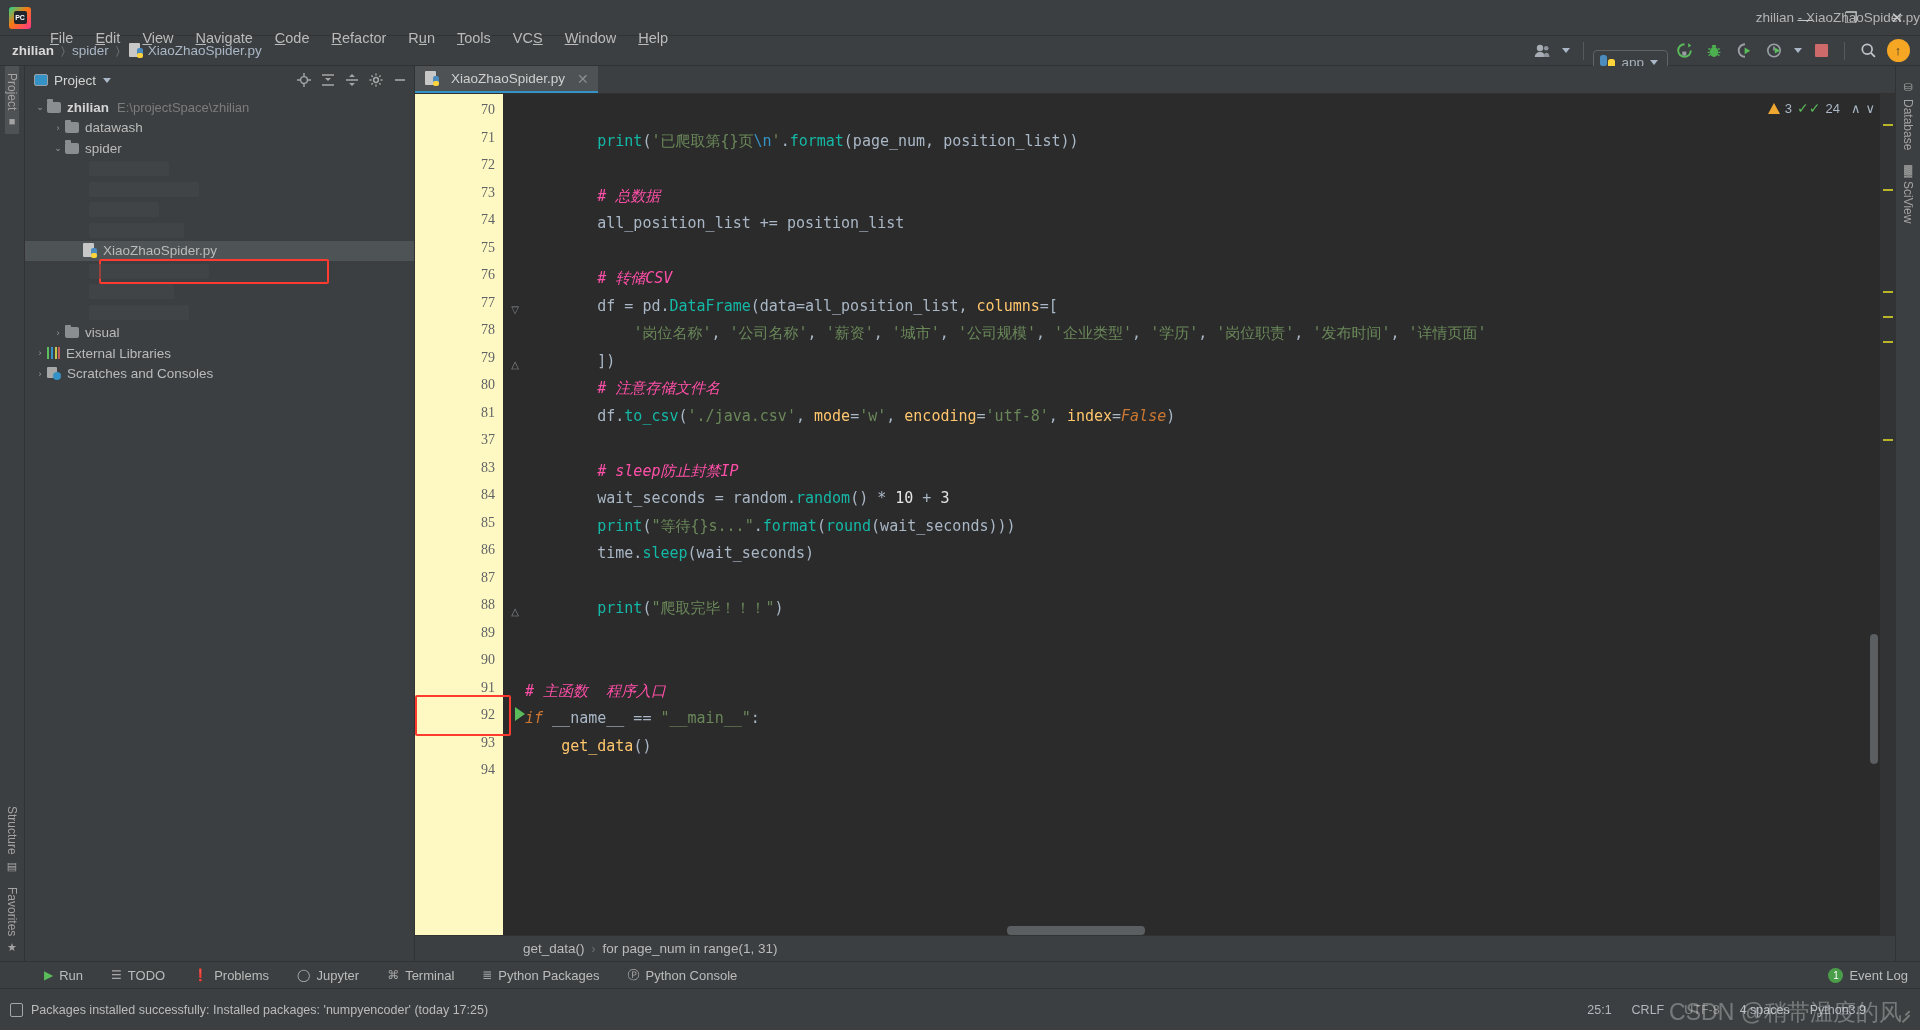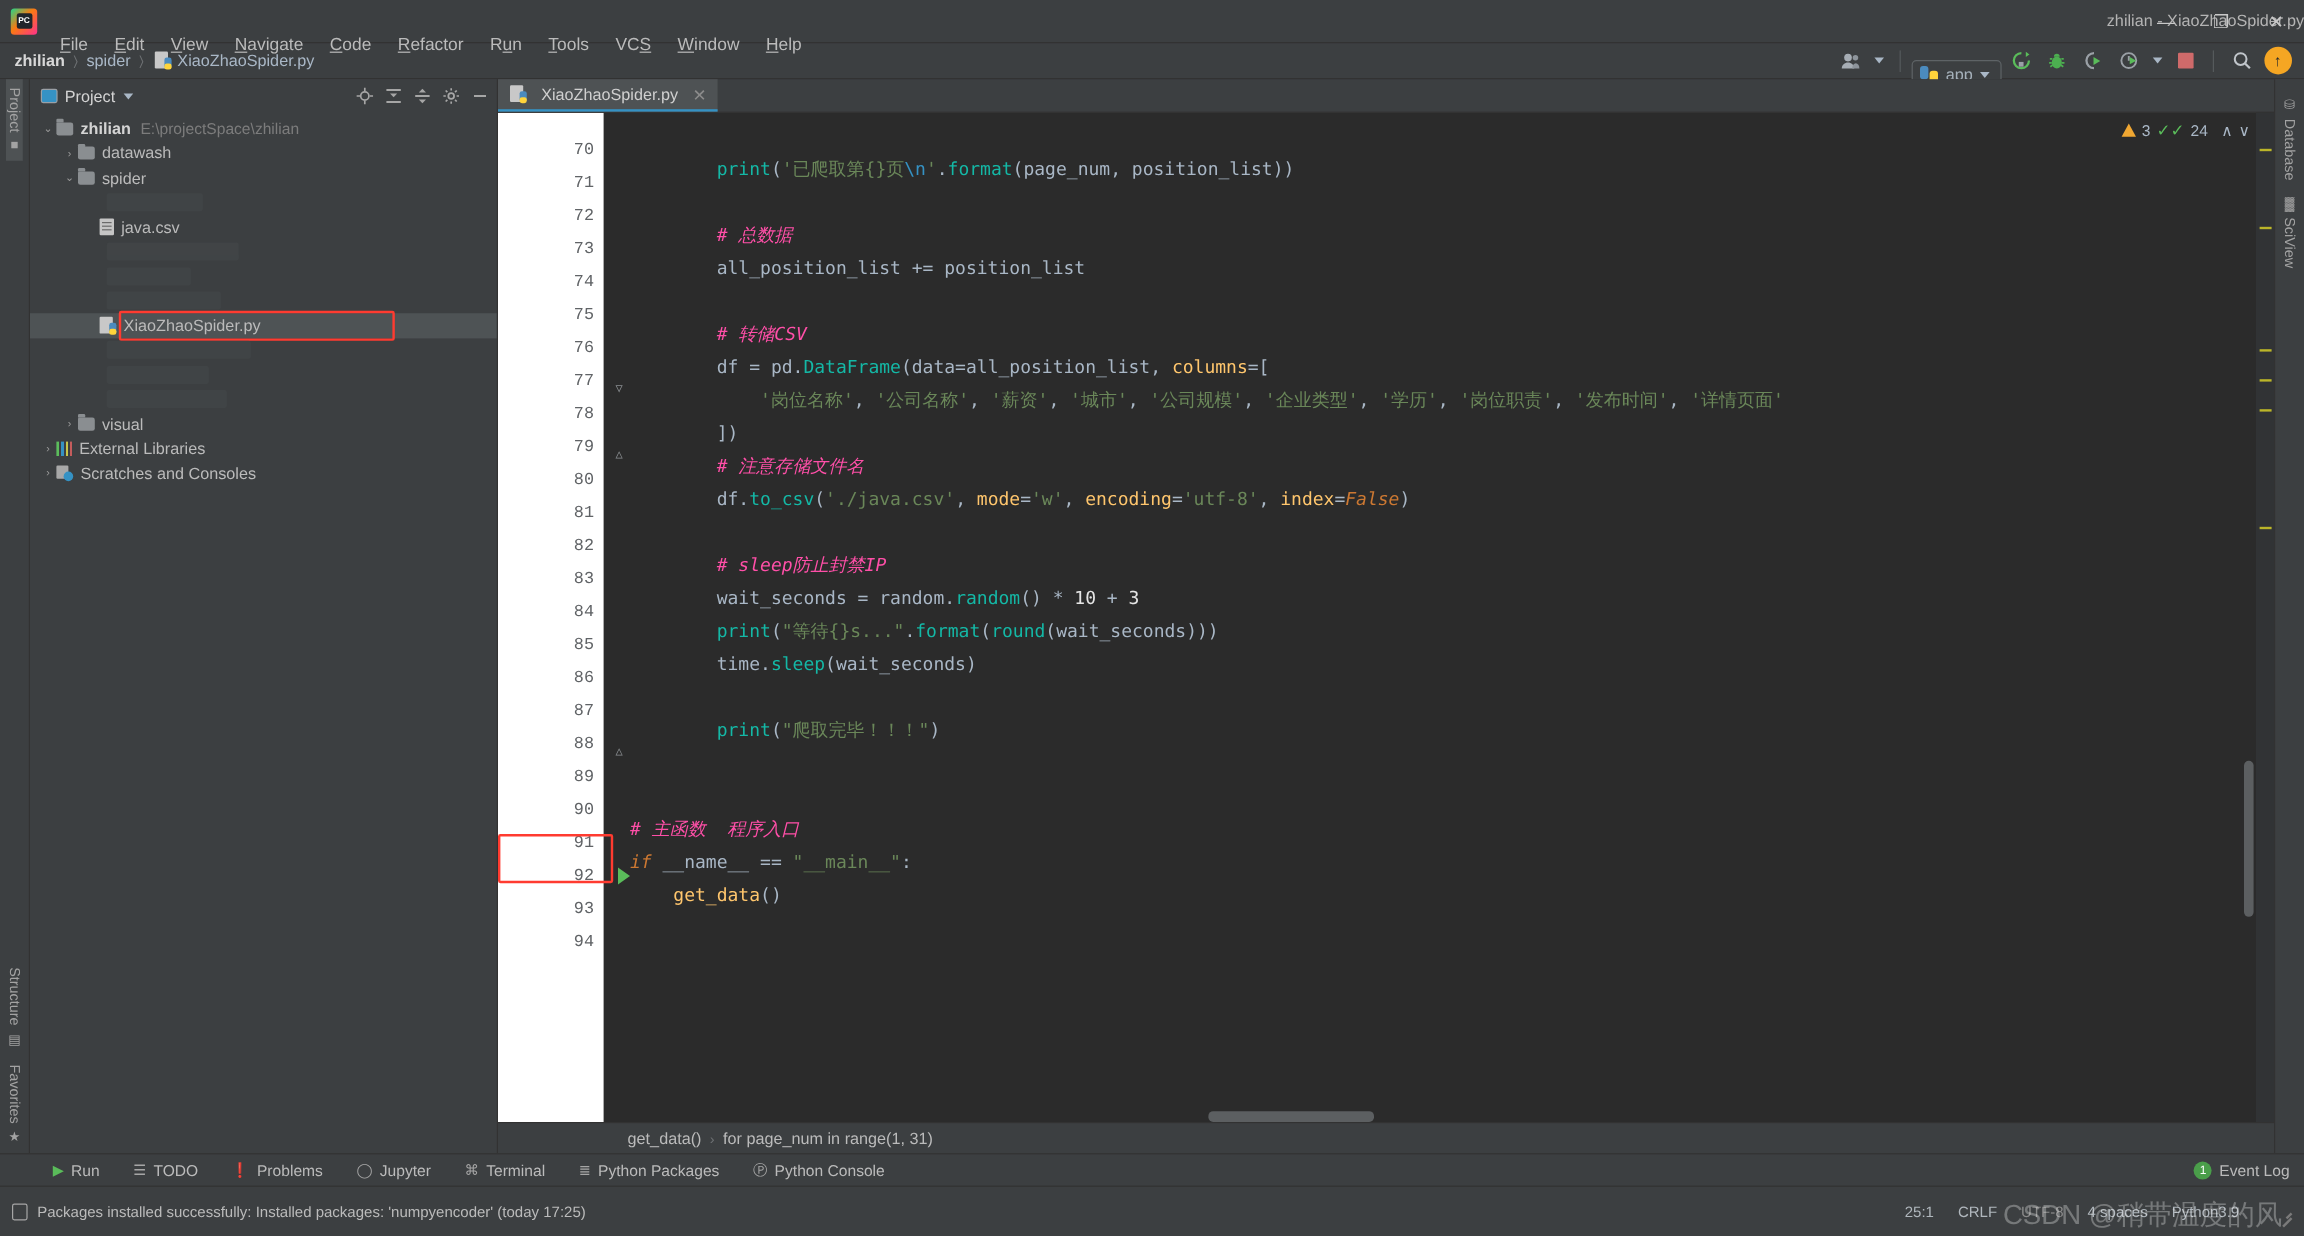--- a/index.html
+++ b/index.html
@@ -112,22 +112,22 @@
   
   .editor-col { flex: 1; display: flex; flex-direction: column; min-width: 0; background: #2b2b2b; }
   .tabbar { height: 28px; background: #3c3f41; display: flex; align-items: stretch; flex: none;
             border-bottom: 1px solid #323232; position: relative; }
   .etab { display: flex; align-items: center; gap: 6px; padding: 0 9px 0 10px; background: #4e5254;
           border-bottom: 2px solid #3592c4; font-size: 13.5px; color: #d0d0d0; }
   .etab .x { color: #8c8c8c; font-size: 14px; margin-left: 6px; }
 
   .ed-wrap { flex: 1; display: flex; min-height: 0; position: relative; }
   .ed-main { flex: 1; display: flex; min-width: 0; overflow: hidden; position: relative; }
-  .gutter { width: 88px; background: #ffffff; flex: none; font-family: Liberation Mono, monospace;
-            font-size: 14px; color: #606366; padding-top: 18px; position: relative; }
+  .gutter { width: 88px; background: #fef9c3; flex: none; font-family: Liberation Serif, serif;
+            font-size: 14px; color: #606366; padding-top: 2px; position: relative; }
   .gline { height: 27.5px; line-height: 27.5px; text-align: right; padding-right: 8px; position: relative; }
   .fold { position: absolute; right: -16px; top: 7px; width: 11px; height: 12px; color: #8a8e91;
           font-size: 10px; }
   .runmark { position: absolute; right: -22px; top: 6px; width: 0; height: 0;
              border-left: 10px solid #5abc5a; border-top: 7px solid transparent;
              border-bottom: 7px solid transparent; }
   .code { flex: 1; padding: 6px 0 0 22px; font-family: "DejaVu Sans Mono", monospace; font-size: 15px;
           color: #a9b7c6; white-space: pre; overflow: hidden; }
   .cline { height: 27.5px; line-height: 27.5px; }
   .kw { color: #cc7832; font-style: italic; }
@@ -364,25 +364,20 @@
             <span class="arrow">⌄</span>
             <span class="folder"></span>
             <span class="fname">spider</span>
           </div>
           <div class="row" style="padding-left: 44px;">
             <span class="arrow"></span>
             <span class="blur" style="width: 80px; height: 15px; margin-left: 6px;"></span>
           </div>
           <div class="row" style="padding-left: 44px;">
             <span class="arrow"></span>
-            <span class="csv-ico"></span>
-            <span class="fname">java.csv</span>
-          </div>
-          <div class="row" style="padding-left: 44px;">
-            <span class="arrow"></span>
             <span class="blur" style="width: 110px; height: 15px; margin-left: 6px;"></span>
           </div>
           <div class="row" style="padding-left: 44px;">
             <span class="arrow"></span>
             <span class="blur" style="width: 70px; height: 15px; margin-left: 6px;"></span>
           </div>
           <div class="row" style="padding-left: 44px;">
             <span class="arrow"></span>
             <span class="blur" style="width: 95px; height: 15px; margin-left: 6px;"></span>
           </div>
@@ -450,21 +445,21 @@
               <div class="gline">72</div>
               <div class="gline">73</div>
               <div class="gline">74</div>
               <div class="gline">75</div>
               <div class="gline">76</div>
               <div class="gline">77<span class="fold">▽</span></div>
               <div class="gline">78</div>
               <div class="gline">79<span class="fold">△</span></div>
               <div class="gline">80</div>
               <div class="gline">81</div>
-              <div class="gline">82</div>
+              <div class="gline">37</div>
               <div class="gline">83</div>
               <div class="gline">84</div>
               <div class="gline">85</div>
               <div class="gline">86</div>
               <div class="gline">87</div>
               <div class="gline">88<span class="fold">△</span></div>
               <div class="gline">89</div>
               <div class="gline">90</div>
               <div class="gline">91</div>
               <div class="gline">92<span class="runmark"></span></div>

